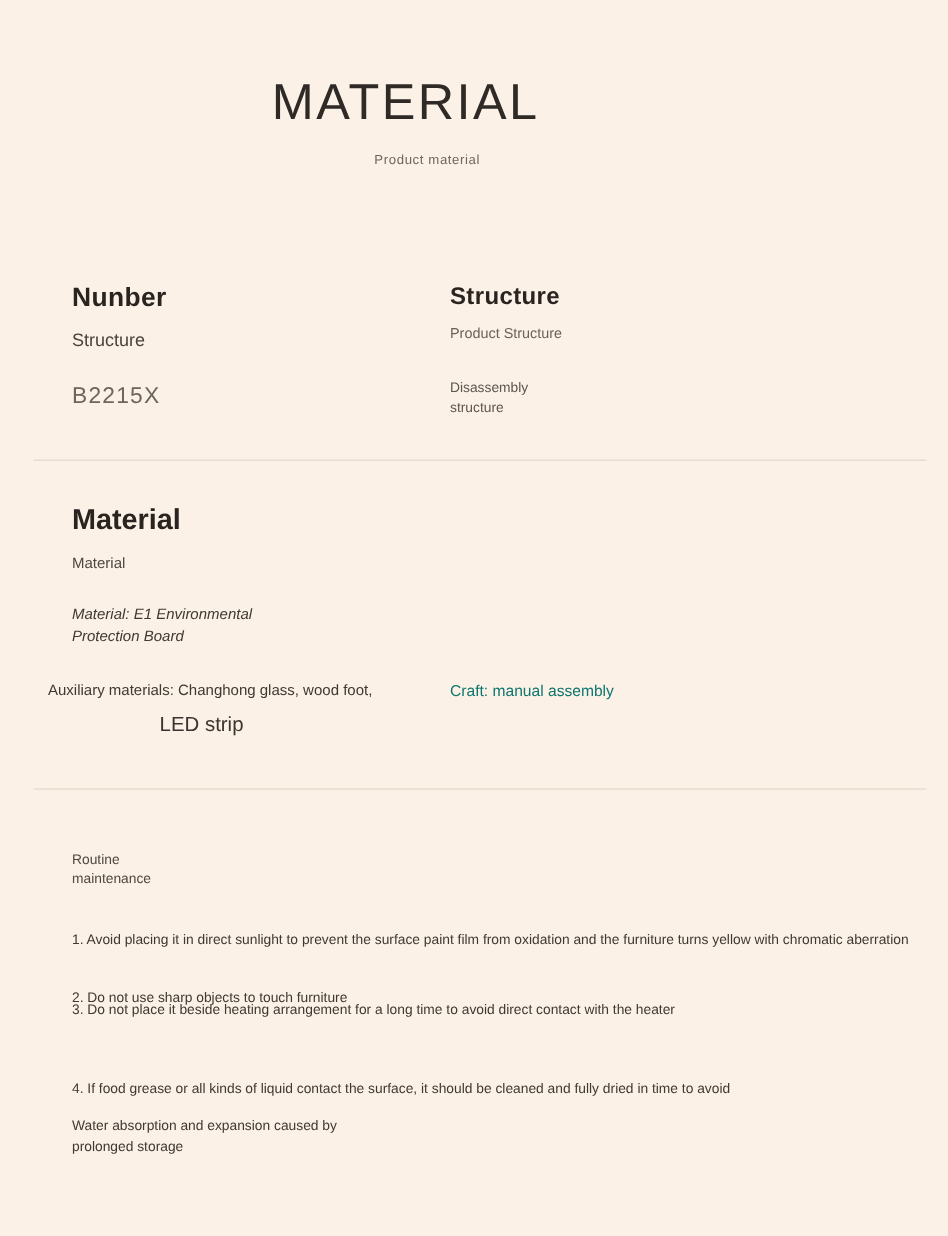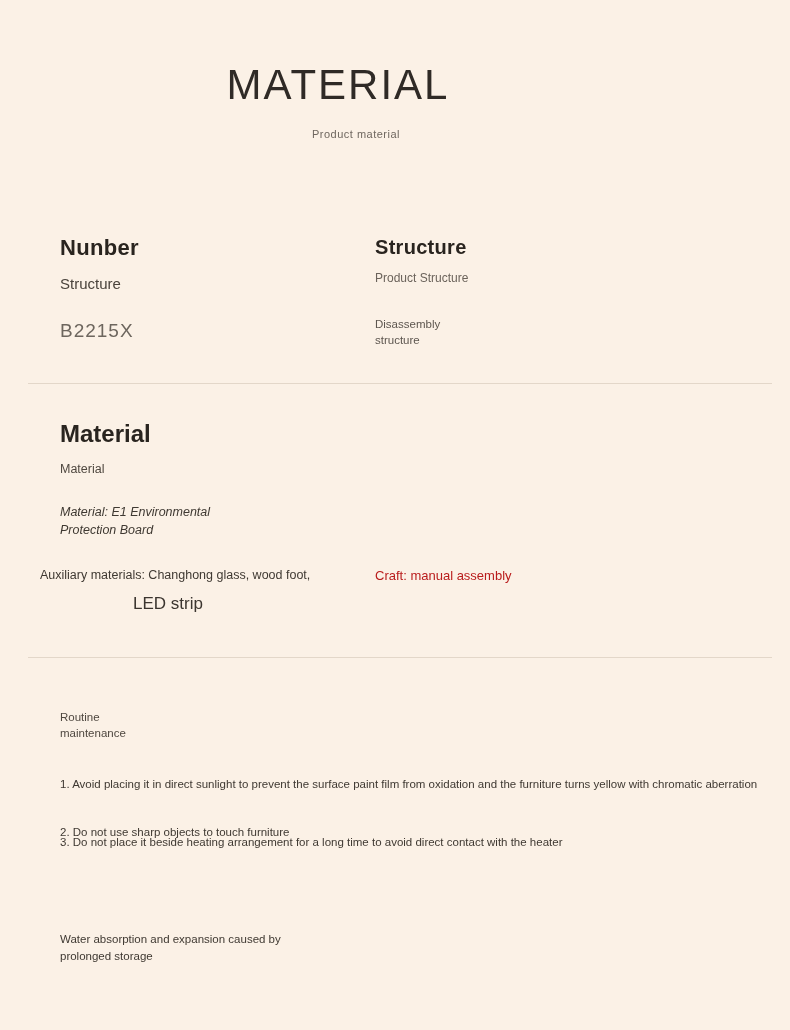--- a/index.html
+++ b/index.html
@@ -121,21 +121,21 @@
   .mat-aux {
     font-size: 12.5px;
     color: #3f3932;
   }
   .mat-led {
     font-size: 17px;
     color: #3b352f;
   }
   .mat-craft {
     font-size: 13px;
-    color: #b91c1c;
+    color: #0f766e;
   }
 
   
   .maint-title {
     font-size: 23px;
     font-weight: 700;
     color: #29241f;
   }
   .maint-sub {
     margin-top: 10px;
@@ -212,16 +212,17 @@
   <div class="section" style="top:694px;">
     <div class="col-left">
       <div class="maint-sub" style="white-space:pre-line;margin-top:16px;">Routine
 maintenance</div>
     </div>
   </div>
 
   <div class="maint-item" style="top:776px;">1. Avoid placing it in direct sunlight to prevent the surface paint film from oxidation and the furniture turns yellow with chromatic aberration</div>
   <div class="maint-item" style="top:824px;">2. Do not use sharp objects to touch furniture</div>
   <div class="maint-item" style="top:834px;">3. Do not place it beside heating arrangement for a long time to avoid direct contact with the heater</div>
+  <div class="maint-item" style="top:900px;">4. If food grease or all kinds of liquid contact the surface, it should be cleaned and fully dried in time to avoid</div>
   <div class="maint-item" style="top:931px; white-space:pre-line;">Water absorption and expansion caused by
 prolonged storage</div>
 
 </div>
 
 </body></html>

